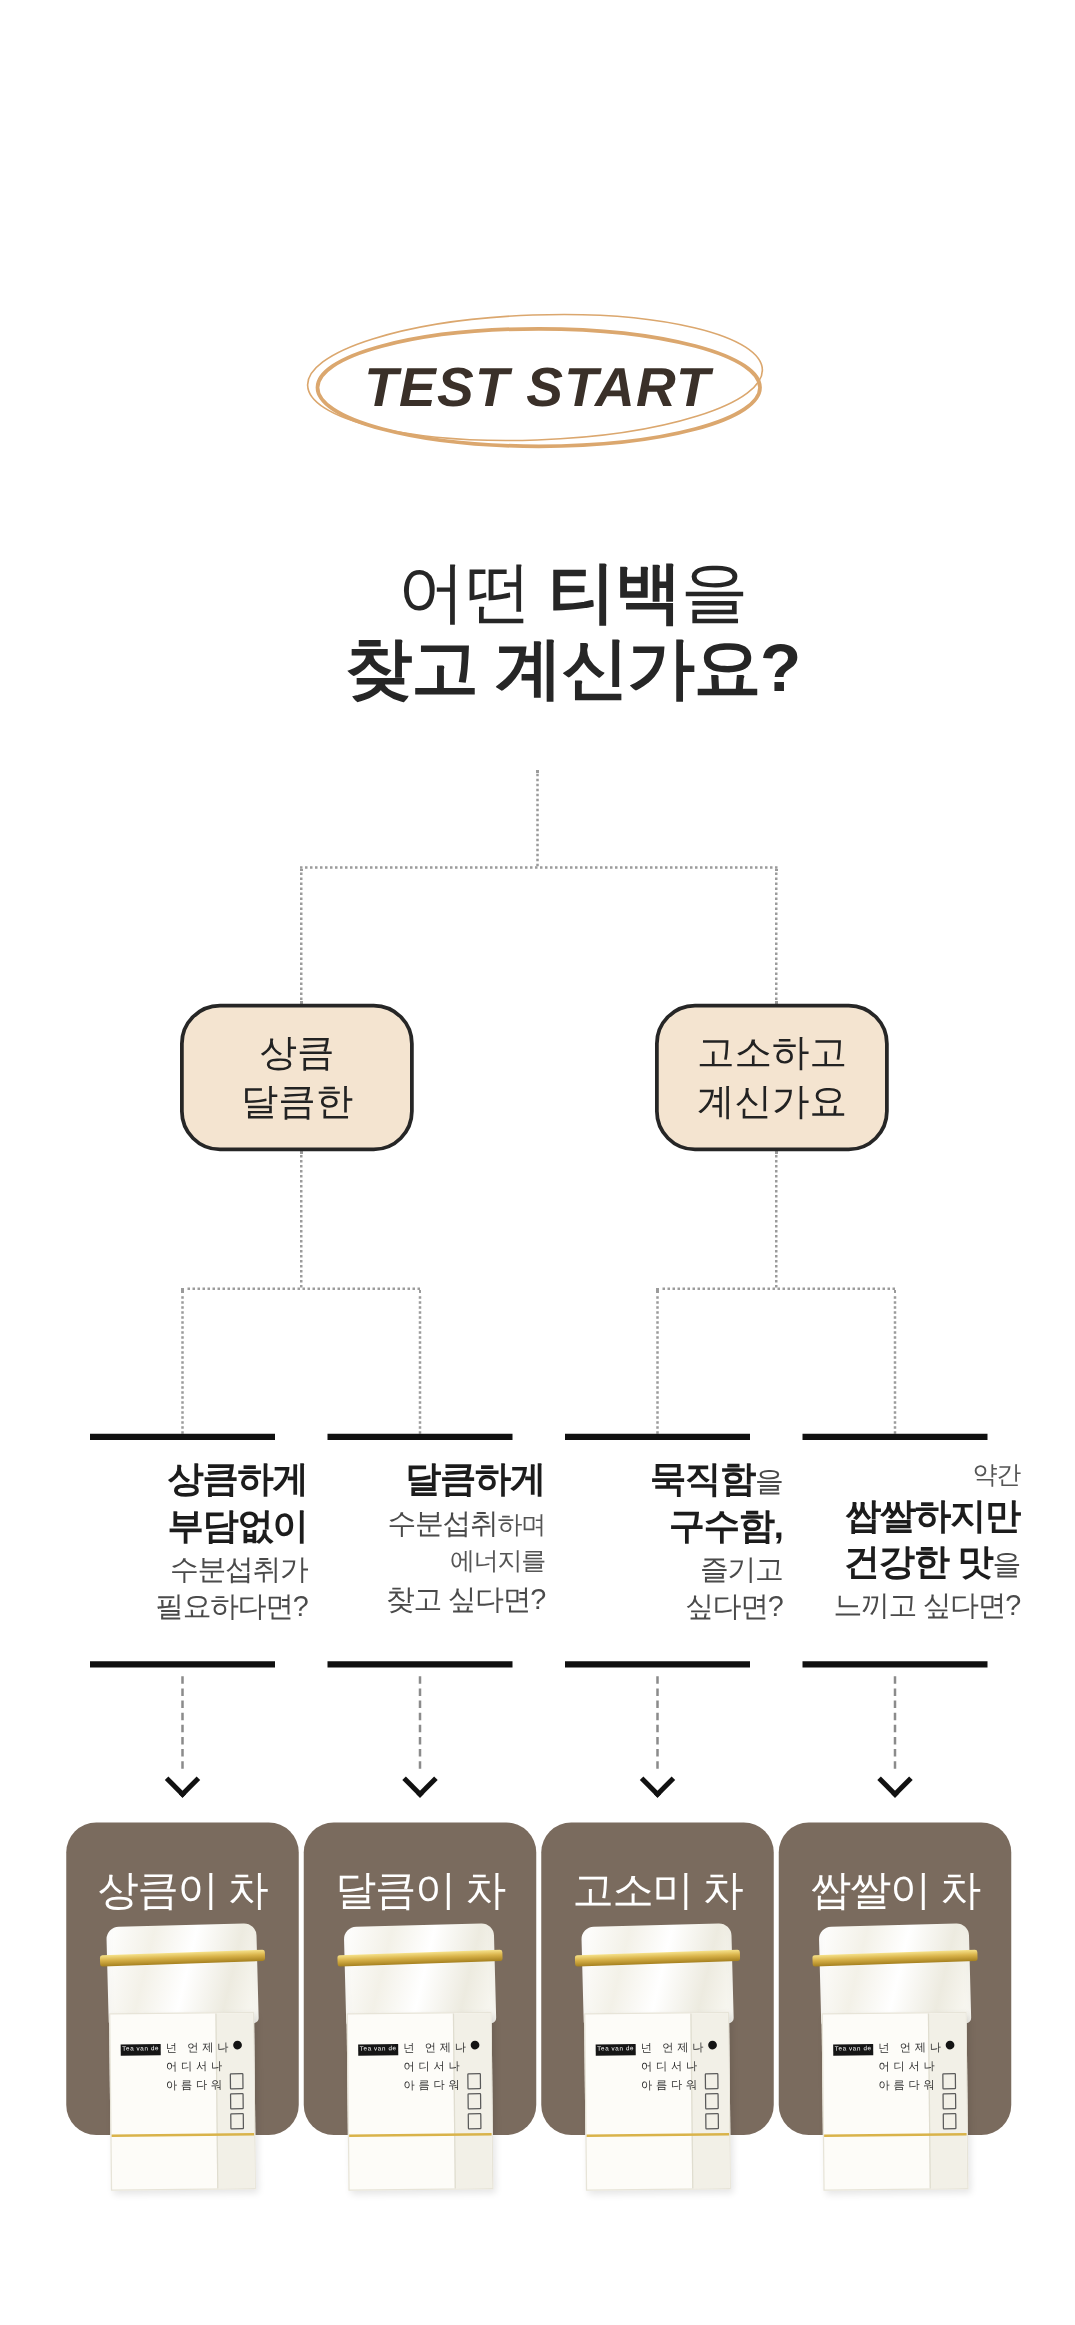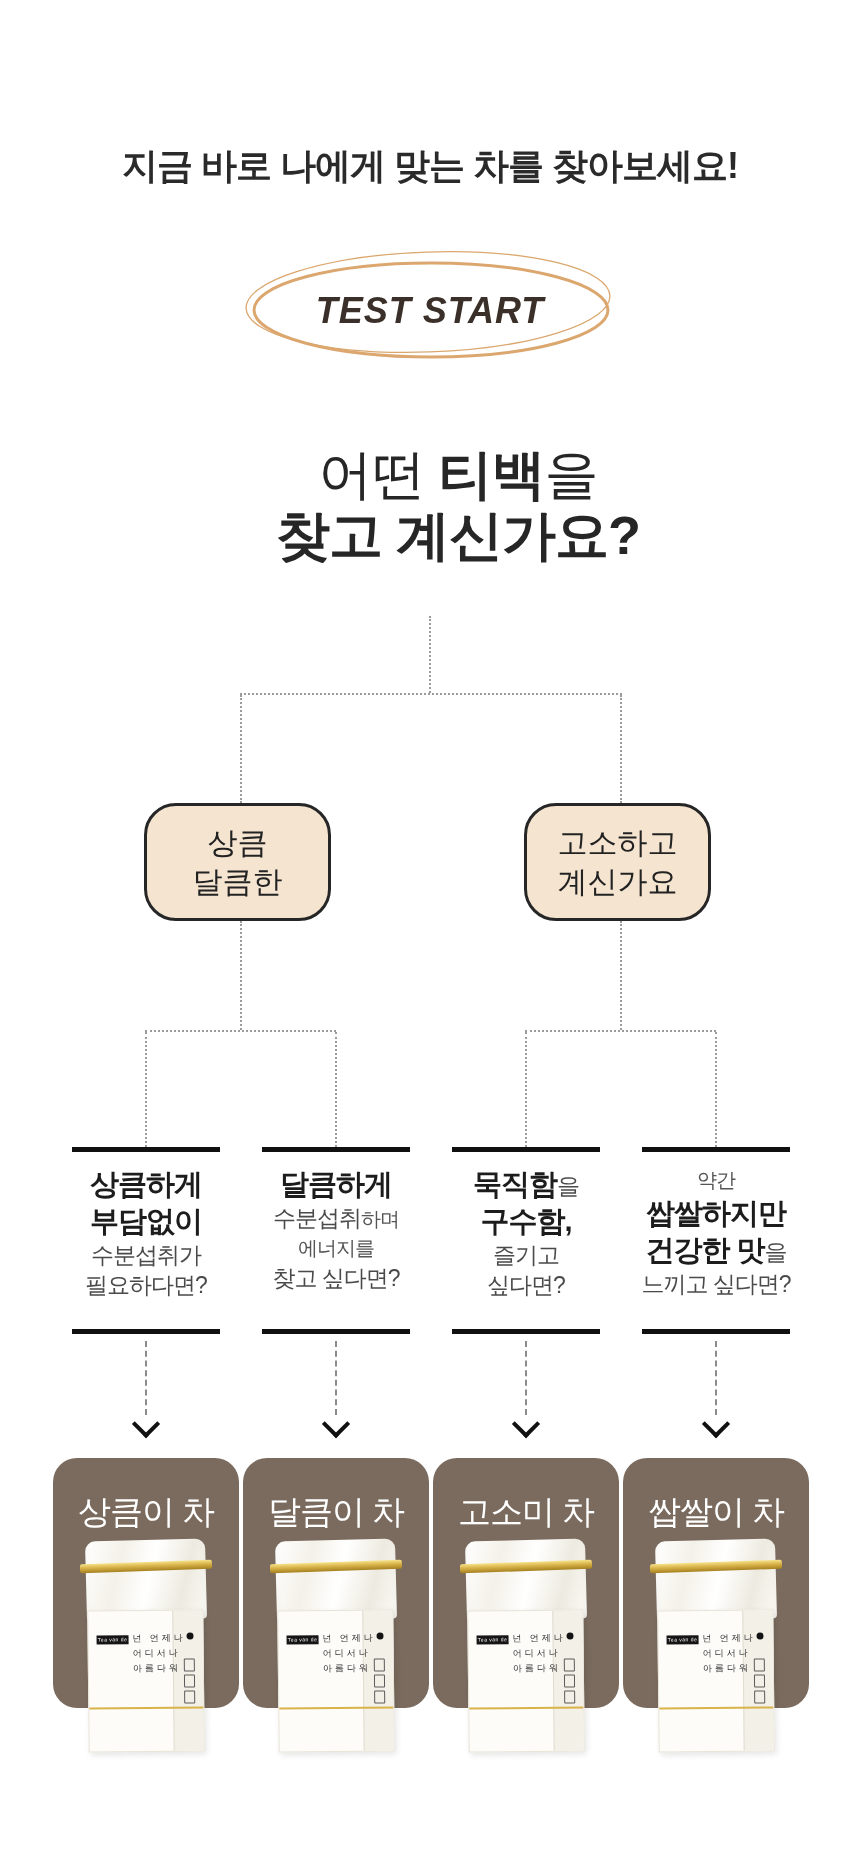--- a/index.html
+++ b/index.html
@@ -7,21 +7,21 @@
           font-family:"Liberation Sans","DejaVu Sans",sans-serif;}
 
   
   .page-title{position:absolute;left:0;top:142px;width:860px;text-align:center;
     font-size:36px;font-weight:600;letter-spacing:-1px;color:#2a2a2a;}
 
   .start-btn{position:absolute;left:244px;top:250px;width:372px;height:112px;cursor:pointer;}
   .start-btn svg{position:absolute;left:0;top:0;}
   .start-btn .lbl{position:absolute;left:0;top:0;width:100%;height:100%;
     display:flex;align-items:center;justify-content:center;padding-top:10px;box-sizing:border-box;
-    font-size:36px;font-weight:bold;font-style:italic;letter-spacing:1px;color:#3a3029;}
+    font-size:44px;font-weight:bold;font-style:italic;letter-spacing:1px;color:#3a3029;}
 
   .question{position:absolute;left:0;top:444px;width:860px;text-align:center;
     font-size:54px;line-height:61px;color:#262626;letter-spacing:-1px;padding-left:28px;}
   .question .seg-n{font-weight:normal;}
   .question .seg-b{font-weight:bold;}
   .question .q-line2{font-weight:bold;}
 
   
   .vdot{position:absolute;width:0;border-left:2px dotted #9b9b9b;}
   .hdot{position:absolute;height:0;border-top:2px dotted #9b9b9b;}
@@ -46,21 +46,21 @@
   .branch.b2{left:524px;}
   .branch-text{font-size:30px;line-height:39px;font-weight:500;color:#222;text-align:center;}
 
   
   .bar{position:absolute;width:148px;height:5px;background:#101010;}
   .bar.t1{left:72px;top:1147px;}  .bar.t2{left:262px;top:1147px;}
   .bar.t3{left:452px;top:1147px;} .bar.t4{left:642px;top:1147px;}
   .bar.u1{left:72px;top:1329px;}  .bar.u2{left:262px;top:1329px;}
   .bar.u3{left:452px;top:1329px;} .bar.u4{left:642px;top:1329px;}
 
-  .leaf-text{position:absolute;top:1166px;width:200px;text-align:center;}
+  .leaf-text{position:absolute;top:1166px;width:200px;text-align:right;}
   .leaf-text.f1{left:46px;} .leaf-text.f2{left:236px;}
   .leaf-text.f3{left:426px;} .leaf-text.f4{left:616px;}
   .lf-line{white-space:nowrap;}
   .sty-em{font-size:29px;line-height:37px;font-weight:bold;color:#1c1c1c;letter-spacing:-1px;}
   .sty-sub{font-size:23px;line-height:30px;font-weight:normal;color:#4a4a4a;letter-spacing:-1px;}
   .sty-small{font-size:20px;line-height:29px;font-weight:normal;color:#555;letter-spacing:-1px;}
 
   
   .arrow-shaft{position:absolute;top:1341px;height:74px;width:0;border-left:2px dashed #8b8b8b;}
   .arrow-shaft.a1{left:145px;} .arrow-shaft.a2{left:335px;}
@@ -96,21 +96,20 @@
   .pkg-goldline{position:absolute;left:0;top:96px;width:100%;height:2px;background:#d9b34a;}
   .pkg-dot{position:absolute;right:9px;top:22px;width:7px;height:7px;border-radius:50%;background:#141414;}
   .pkg-stamps{position:absolute;right:8px;top:48px;}
   .pkg-stamp{width:9px;height:11px;border:1px solid #5a5a5a;border-radius:1px;margin-bottom:3px;}
 </style>
 </head>
 <body>
 
 <div class="canvas">
 
-  <div class="page-title">지금 바로 나에게 맞는 차를 찾아보세요!</div>
 
   <div class="start-btn">
     <svg width="372" height="112" viewBox="0 0 372 112">
       <ellipse cx="187" cy="60" rx="177" ry="47" fill="none" stroke="#dba76e" stroke-width="3"></ellipse>
       <ellipse cx="184" cy="52" rx="182" ry="50" fill="none" stroke="#dba76e" stroke-width="1.3" transform="rotate(-2 184 52)"></ellipse>
     </svg>
     <span class="lbl">TEST START</span>
   </div>
 
   <div class="question">

